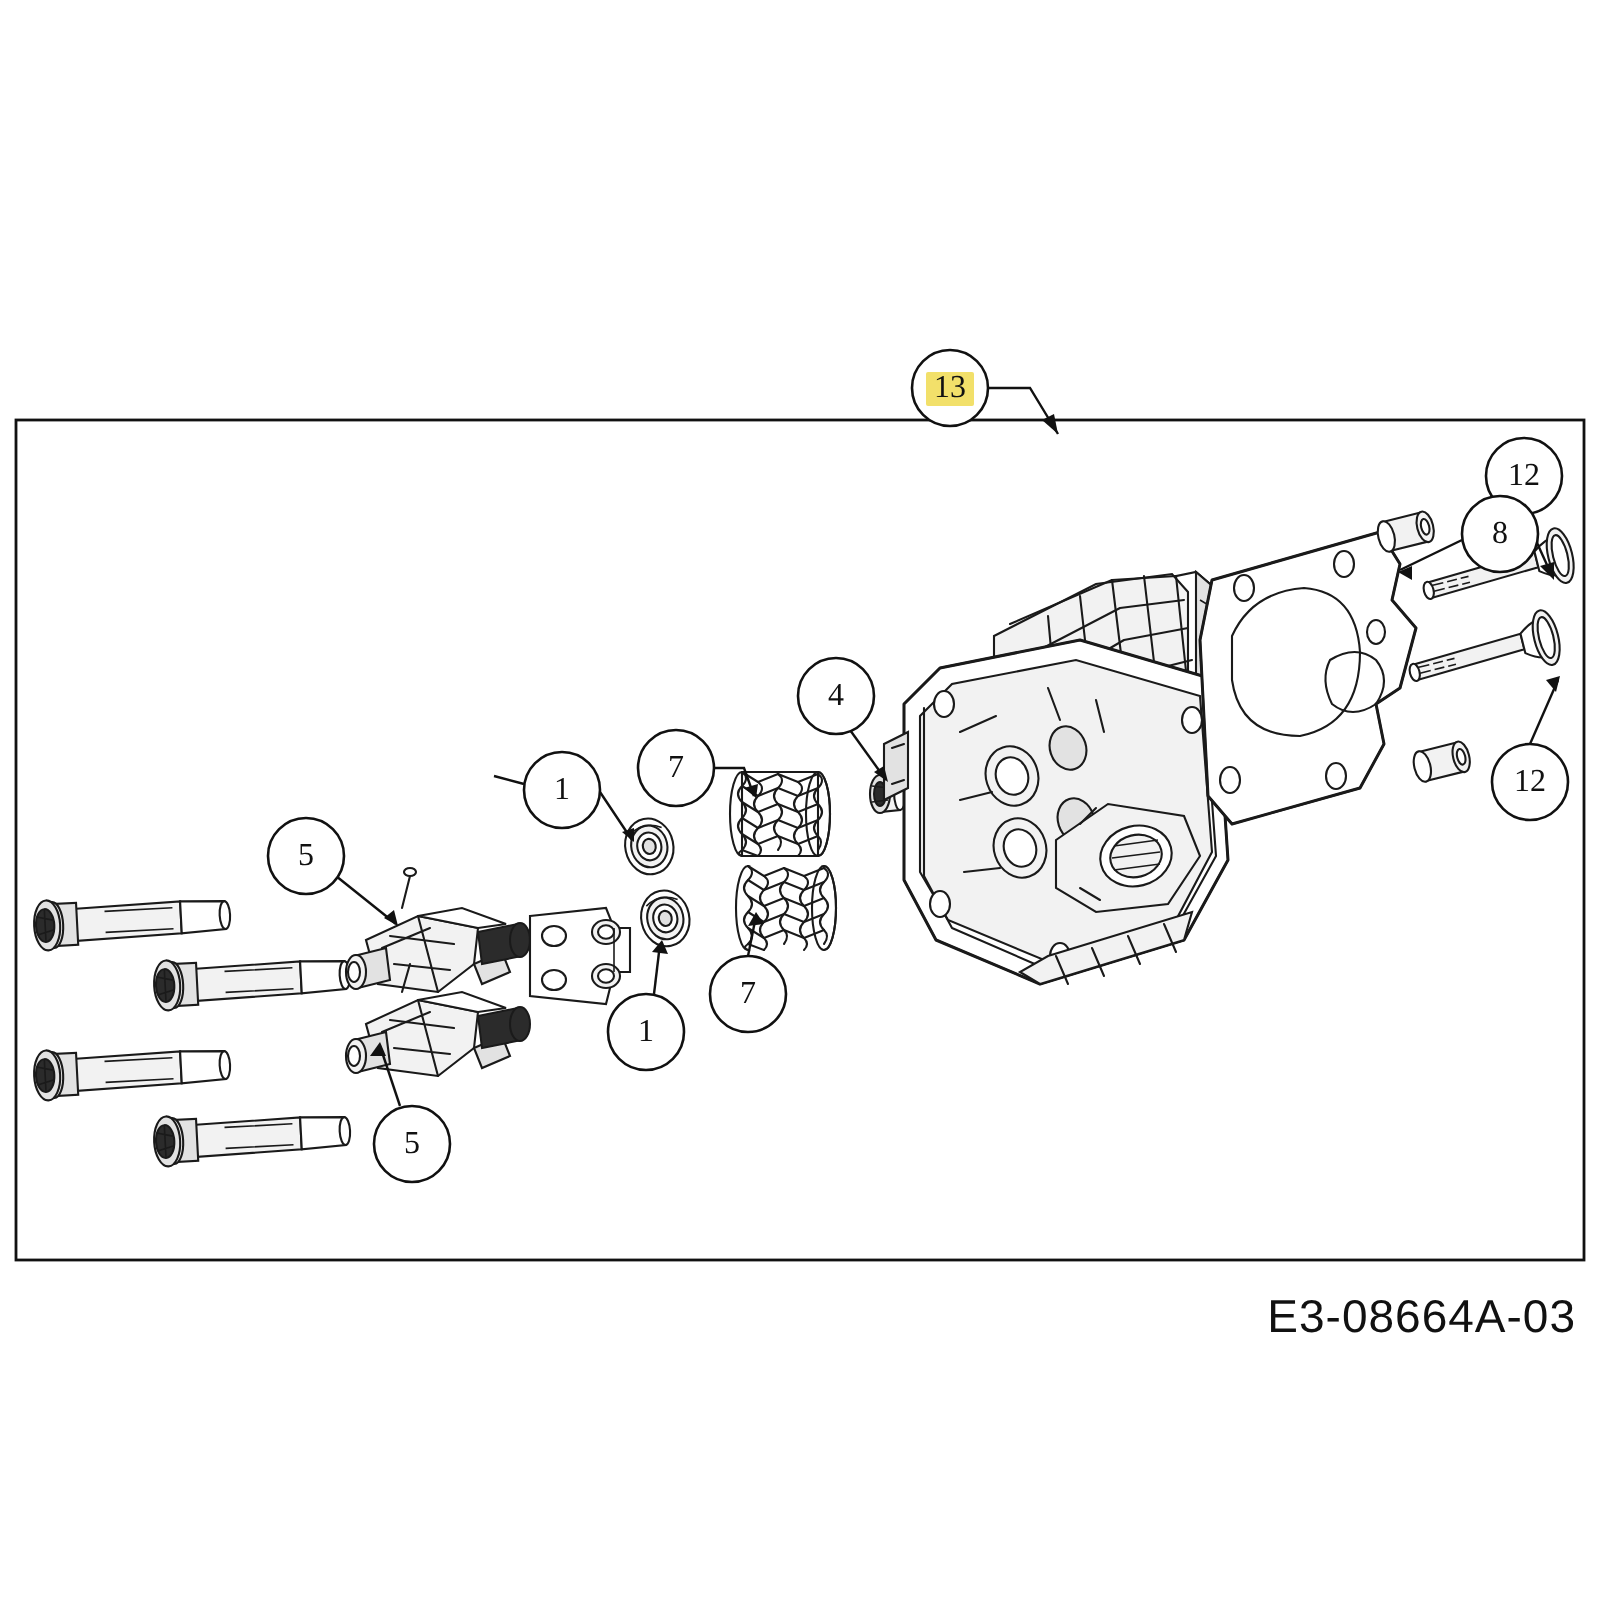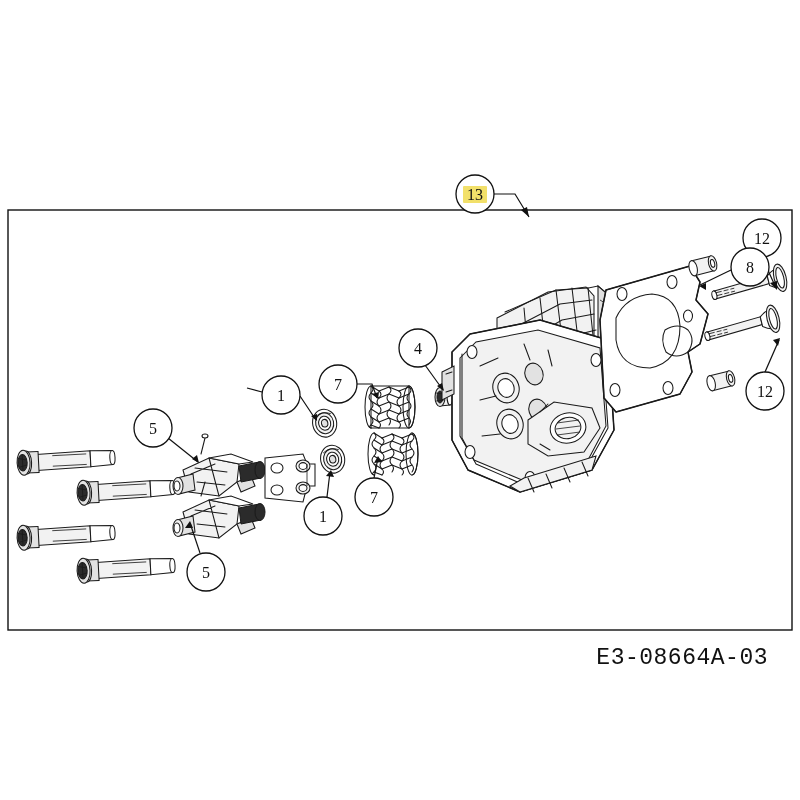--- a/index.html
+++ b/index.html
@@ -4,23 +4,23 @@
 <style>
   html,body{margin:0;padding:0;}
   body{
     width:800px;height:800px;background:#ffffff;
     font-family:"Liberation Sans", sans-serif;
     overflow:hidden;position:relative;
   }
   #stage{position:absolute;inset:0;width:800px;height:800px;border-radius:16px;}
   svg.diagram{position:absolute;left:0;top:0;width:800px;height:800px;display:block;}
   .partnum{
-    position:absolute;right:32px;top:645px;
+    position:absolute;right:12px;top:645px;
     font-size:23px;letter-spacing:0.5px;color:#111;
-    font-family:Liberation Mono, monospace;
+    font-family:Liberation Sans, sans-serif;
     white-space:nowrap;
   }
   .cal-text{
     font-family:"Liberation Serif", serif;
     font-size:16px; fill:#111; text-anchor:middle; dominant-baseline:central;
   }
   .cal-circle{fill:#ffffff;stroke:#111;stroke-width:1.3;}
   .cal-hi{fill:#f2e06a;stroke:none;}
   .lead{stroke:#111;stroke-width:1.2;fill:none;}
   .frame{fill:none;stroke:#111;stroke-width:1.4;}

